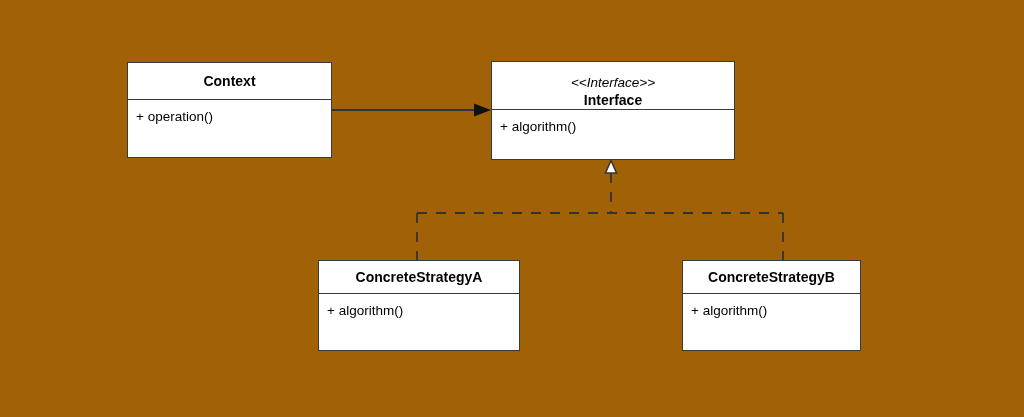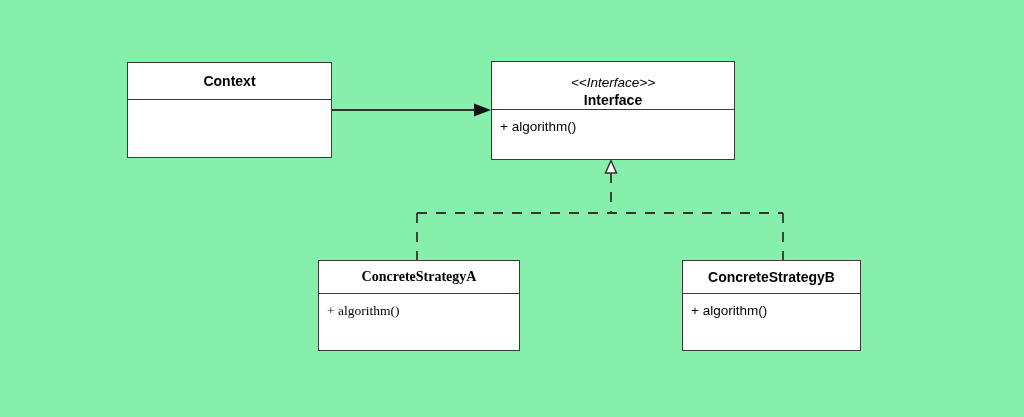--- a/index.html
+++ b/index.html
@@ -9,21 +9,21 @@
     background: #ffffff;
   }
   body {
     font-family: "Liberation Sans", sans-serif;
     -webkit-font-smoothing: antialiased;
   }
   #canvas {
     position: relative;
     width: 1024px;
     height: 417px;
-    background: #86efac;
+    background: #a16207;
     overflow: hidden;
   }
   #edges {
     position: absolute;
     left: 0;
     top: 0;
     width: 1024px;
     height: 417px;
     pointer-events: none;
   }
@@ -95,33 +95,36 @@
       <line x1="783" y1="213" x2="783" y2="260" stroke="#333333" stroke-width="1.8" stroke-dasharray="10 9"></line>
 
       <polygon points="611,160.5 605.5,173 616.5,173" fill="#ffffff" stroke="#333333" stroke-width="1.5" stroke-linejoin="miter"></polygon>
     </g>
   </svg>
 
   <div class="uml-class" style="left:127px; top:62px; width:205px; height:96px;">
     <div class="class-header" style="height:37px;">
       <div class="class-name">Context</div>
     </div>
+    <div class="class-body">
+      <div class="member">+ operation()</div>
+    </div>
   </div>
 
   <div class="uml-class" style="left:491px; top:61px; width:244px; height:99px;">
     <div class="class-header" style="height:48px;">
       <div class="stereotype">&lt;&lt;Interface&gt;&gt;</div>
       <div class="class-name">Interface</div>
     </div>
     <div class="class-body">
       <div class="member">+ algorithm()</div>
     </div>
   </div>
 
-  <div class="uml-class" style="left:318px; top:260px; width:202px; height:91px;font-family:Liberation Serif, serif;">
+  <div class="uml-class" style="left:318px; top:260px; width:202px; height:91px;">
     <div class="class-header" style="height:33px;">
       <div class="class-name">ConcreteStrategyA</div>
     </div>
     <div class="class-body">
       <div class="member">+ algorithm()</div>
     </div>
   </div>
 
   <div class="uml-class" style="left:682px; top:260px; width:179px; height:91px;">
     <div class="class-header" style="height:33px;">

